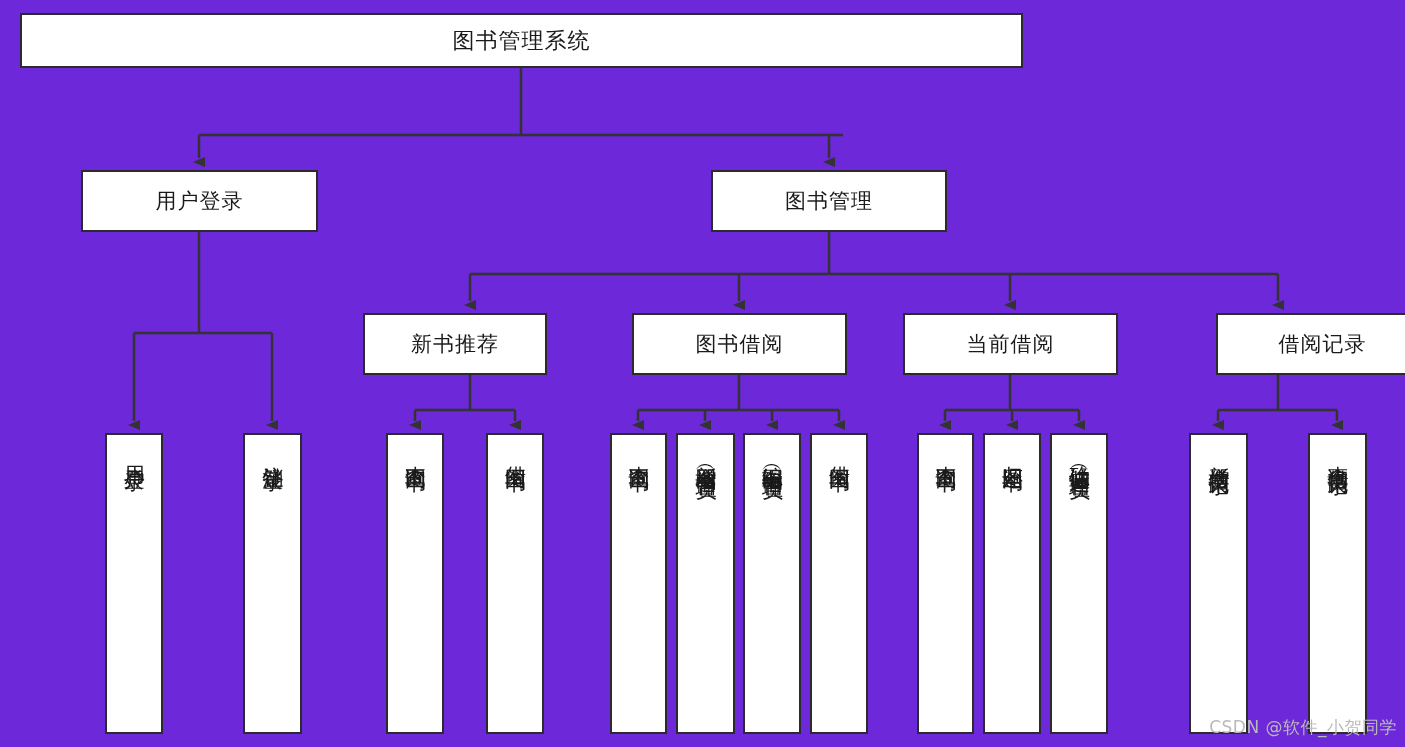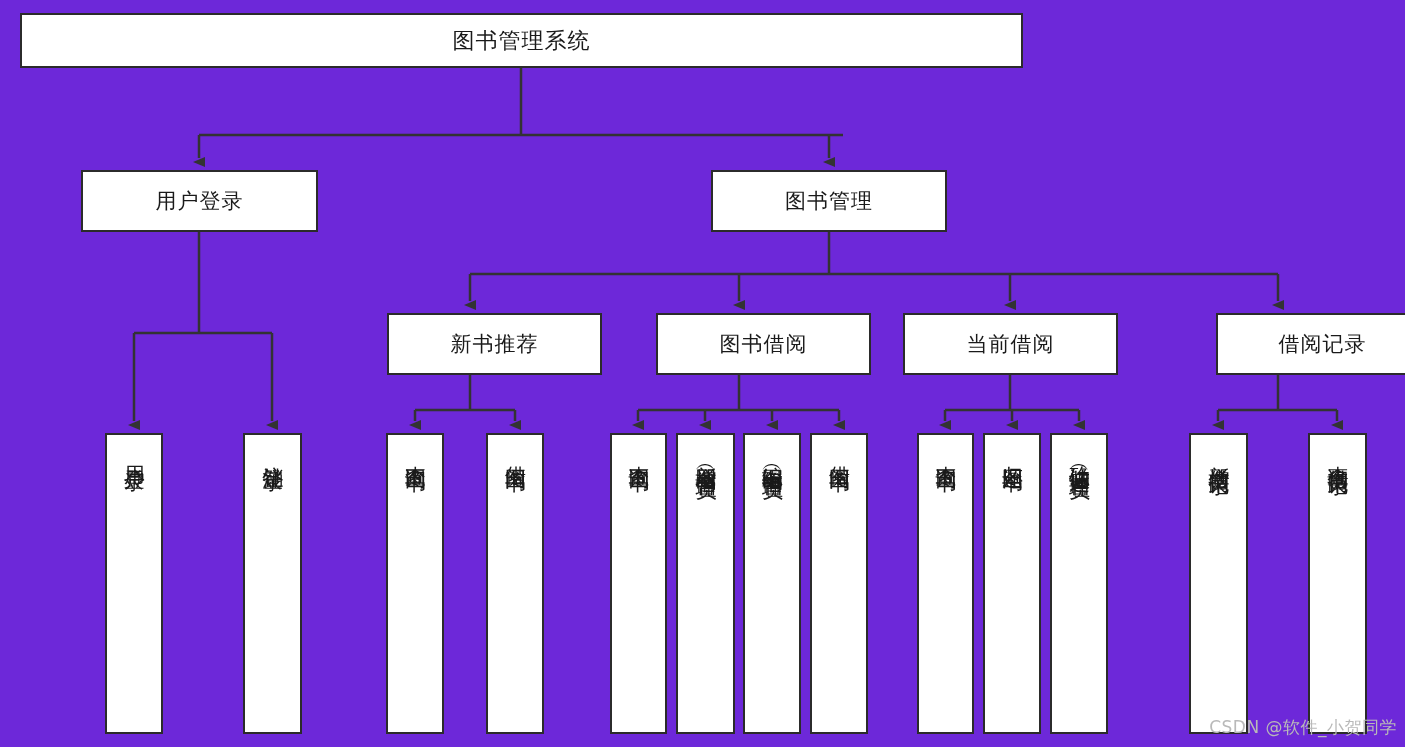--- a/index.html
+++ b/index.html
@@ -128,24 +128,24 @@
     <span class="node-label">图书管理系统</span>
   </div>
 
   <div class="node node-h" style="left: 81px; top: 170px; width: 237px; height: 62px;">
     <span class="node-label">用户登录</span>
   </div>
   <div class="node node-h" style="left: 711px; top: 170px; width: 236px; height: 62px;">
     <span class="node-label">图书管理</span>
   </div>
 
-  <div class="node node-h" style="left: 363px; top: 313px; width: 215px; height: 62px; margin-left: 24px;">
+  <div class="node node-h" style="left: 363px; top: 313px; width: 184px; height: 62px;">
     <span class="node-label">新书推荐</span>
   </div>
-  <div class="node node-h" style="left: 632px; top: 313px; width: 215px; height: 62px; margin-left: 24px;">
+  <div class="node node-h" style="left: 632px; top: 313px; width: 215px; height: 62px;">
     <span class="node-label">图书借阅</span>
   </div>
   <div class="node node-h" style="left: 903px; top: 313px; width: 215px; height: 62px;">
     <span class="node-label">当前借阅</span>
   </div>
   <div class="node node-h" style="left: 1172px; top: 313px; width: 213px; height: 62px; margin-left: 44px;">
     <span class="node-label">借阅记录</span>
   </div>
 
   <div class="node node-v" style="left: 105px; top: 433px; width: 58px; height: 301px;">

